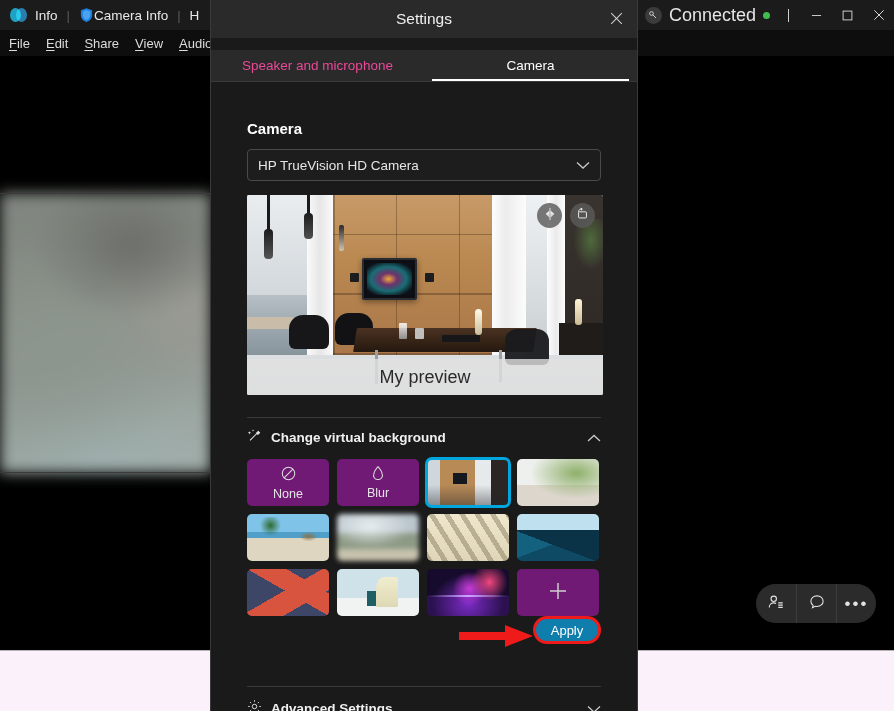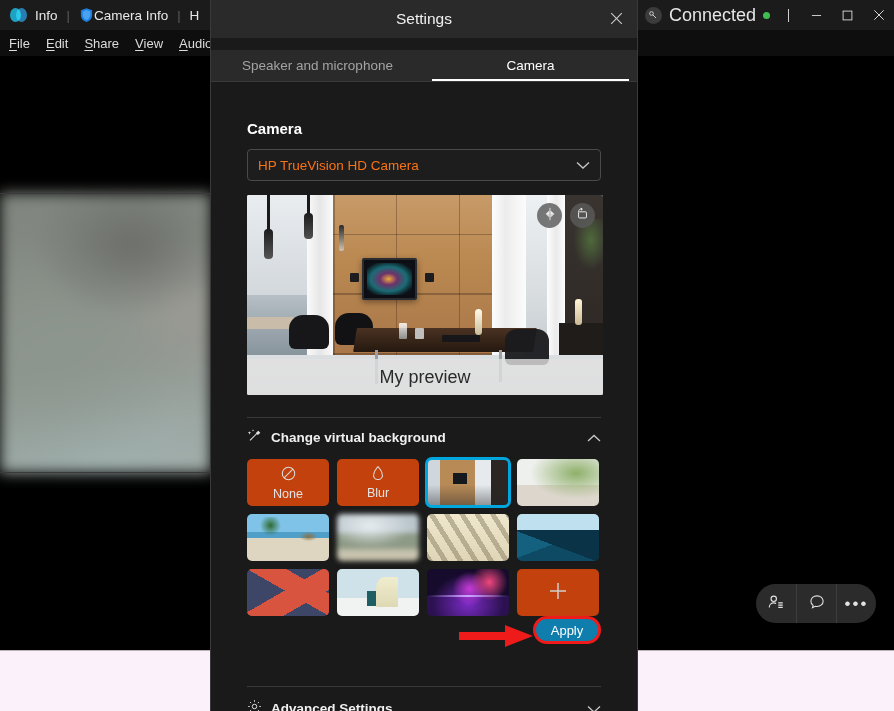--- a/index.html
+++ b/index.html
@@ -104,37 +104,37 @@
     position: absolute; right: 6px; top: 3px; width: 30px; height: 30px;
     display: flex; align-items: center; justify-content: center;
     color: #cfcfcf; font-size: 15px; cursor: pointer;
   }
   .dlg-tabs {
     height: 32px; background: #2a2a2a; display: flex; flex: 0 0 auto;
     border-bottom: 1px solid #3a3a3a;
   }
   .tab {
     flex: 1; display: flex; align-items: center; justify-content: center;
-    color: #a3a3a3; font-size: 13.5px; cursor: pointer; position: relative;
+    color: #ec4899; font-size: 13.5px; cursor: pointer; position: relative;
   }
   .tab.active { color: #ffffff; }
   .tab.active::after {
     content: ""; position: absolute; left: 8px; right: 8px; bottom: 0;
     height: 2px; background: #ffffff;
   }
   .dlg-body { flex: 1; padding: 0 36px; overflow: hidden; background: #1a1a1a; }
 
   .sec-title { color: #ffffff; font-size: 15px; font-weight: bold; margin-top: 26px; }
 
   .select-box {
     margin-top: 12px; height: 32px; border: 1px solid #4a4a4a; border-radius: 4px;
     display: flex; align-items: center; padding: 0 10px; cursor: pointer;
     background: #1d1d1d;
   }
-  .select-val { flex: 1; color: #f97316; font-size: 13.5px; }
+  .select-val { flex: 1; color: #e5e5e5; font-size: 13.5px; }
   .chev { color: #c8c8c8; }
 
   
   .preview {
     margin-top: 14px; width: 356px; height: 200px; position: relative; overflow: hidden;
     border-radius: 2px;
   }
   .pv-label {
     position: absolute; left: 0; right: 0; bottom: 0; height: 36px;
     background: rgba(225,225,225,0.80); display: flex; align-items: center;
@@ -221,21 +221,21 @@
     border-top: 1px solid #3a3a3a; padding-top: 10px; cursor: pointer;
   }
   .vb-title { flex: 1; color: #f0f0f0; font-size: 13.5px; font-weight: bold; }
 
   .grid {
     margin-top: 12px; display: grid; grid-template-columns: repeat(4, 82px);
     gap: 8px 8px;
   }
   .cell {
     width: 82px; height: 47px; border-radius: 5px; overflow: hidden;
-    position: relative; cursor: pointer; background: #c2410c;
+    position: relative; cursor: pointer; background: #701a75;
   }
   .cell.plain { display: flex; flex-direction: column; align-items: center;
     justify-content: center; gap: 1px; color: #e2e2e2; }
   .cell .lbl { font-size: 12.5px; color: #e4e4e4; }
   .cell.selected { outline: 3px solid #00a6de; outline-offset: -1px; }
   .cell.add { display: flex; align-items: center; justify-content: center; color: #cfcfcf; }
 
   .bg-office {
     background:
       linear-gradient(180deg, rgba(255,255,255,0) 55%, rgba(35,35,40,.45) 100%),

